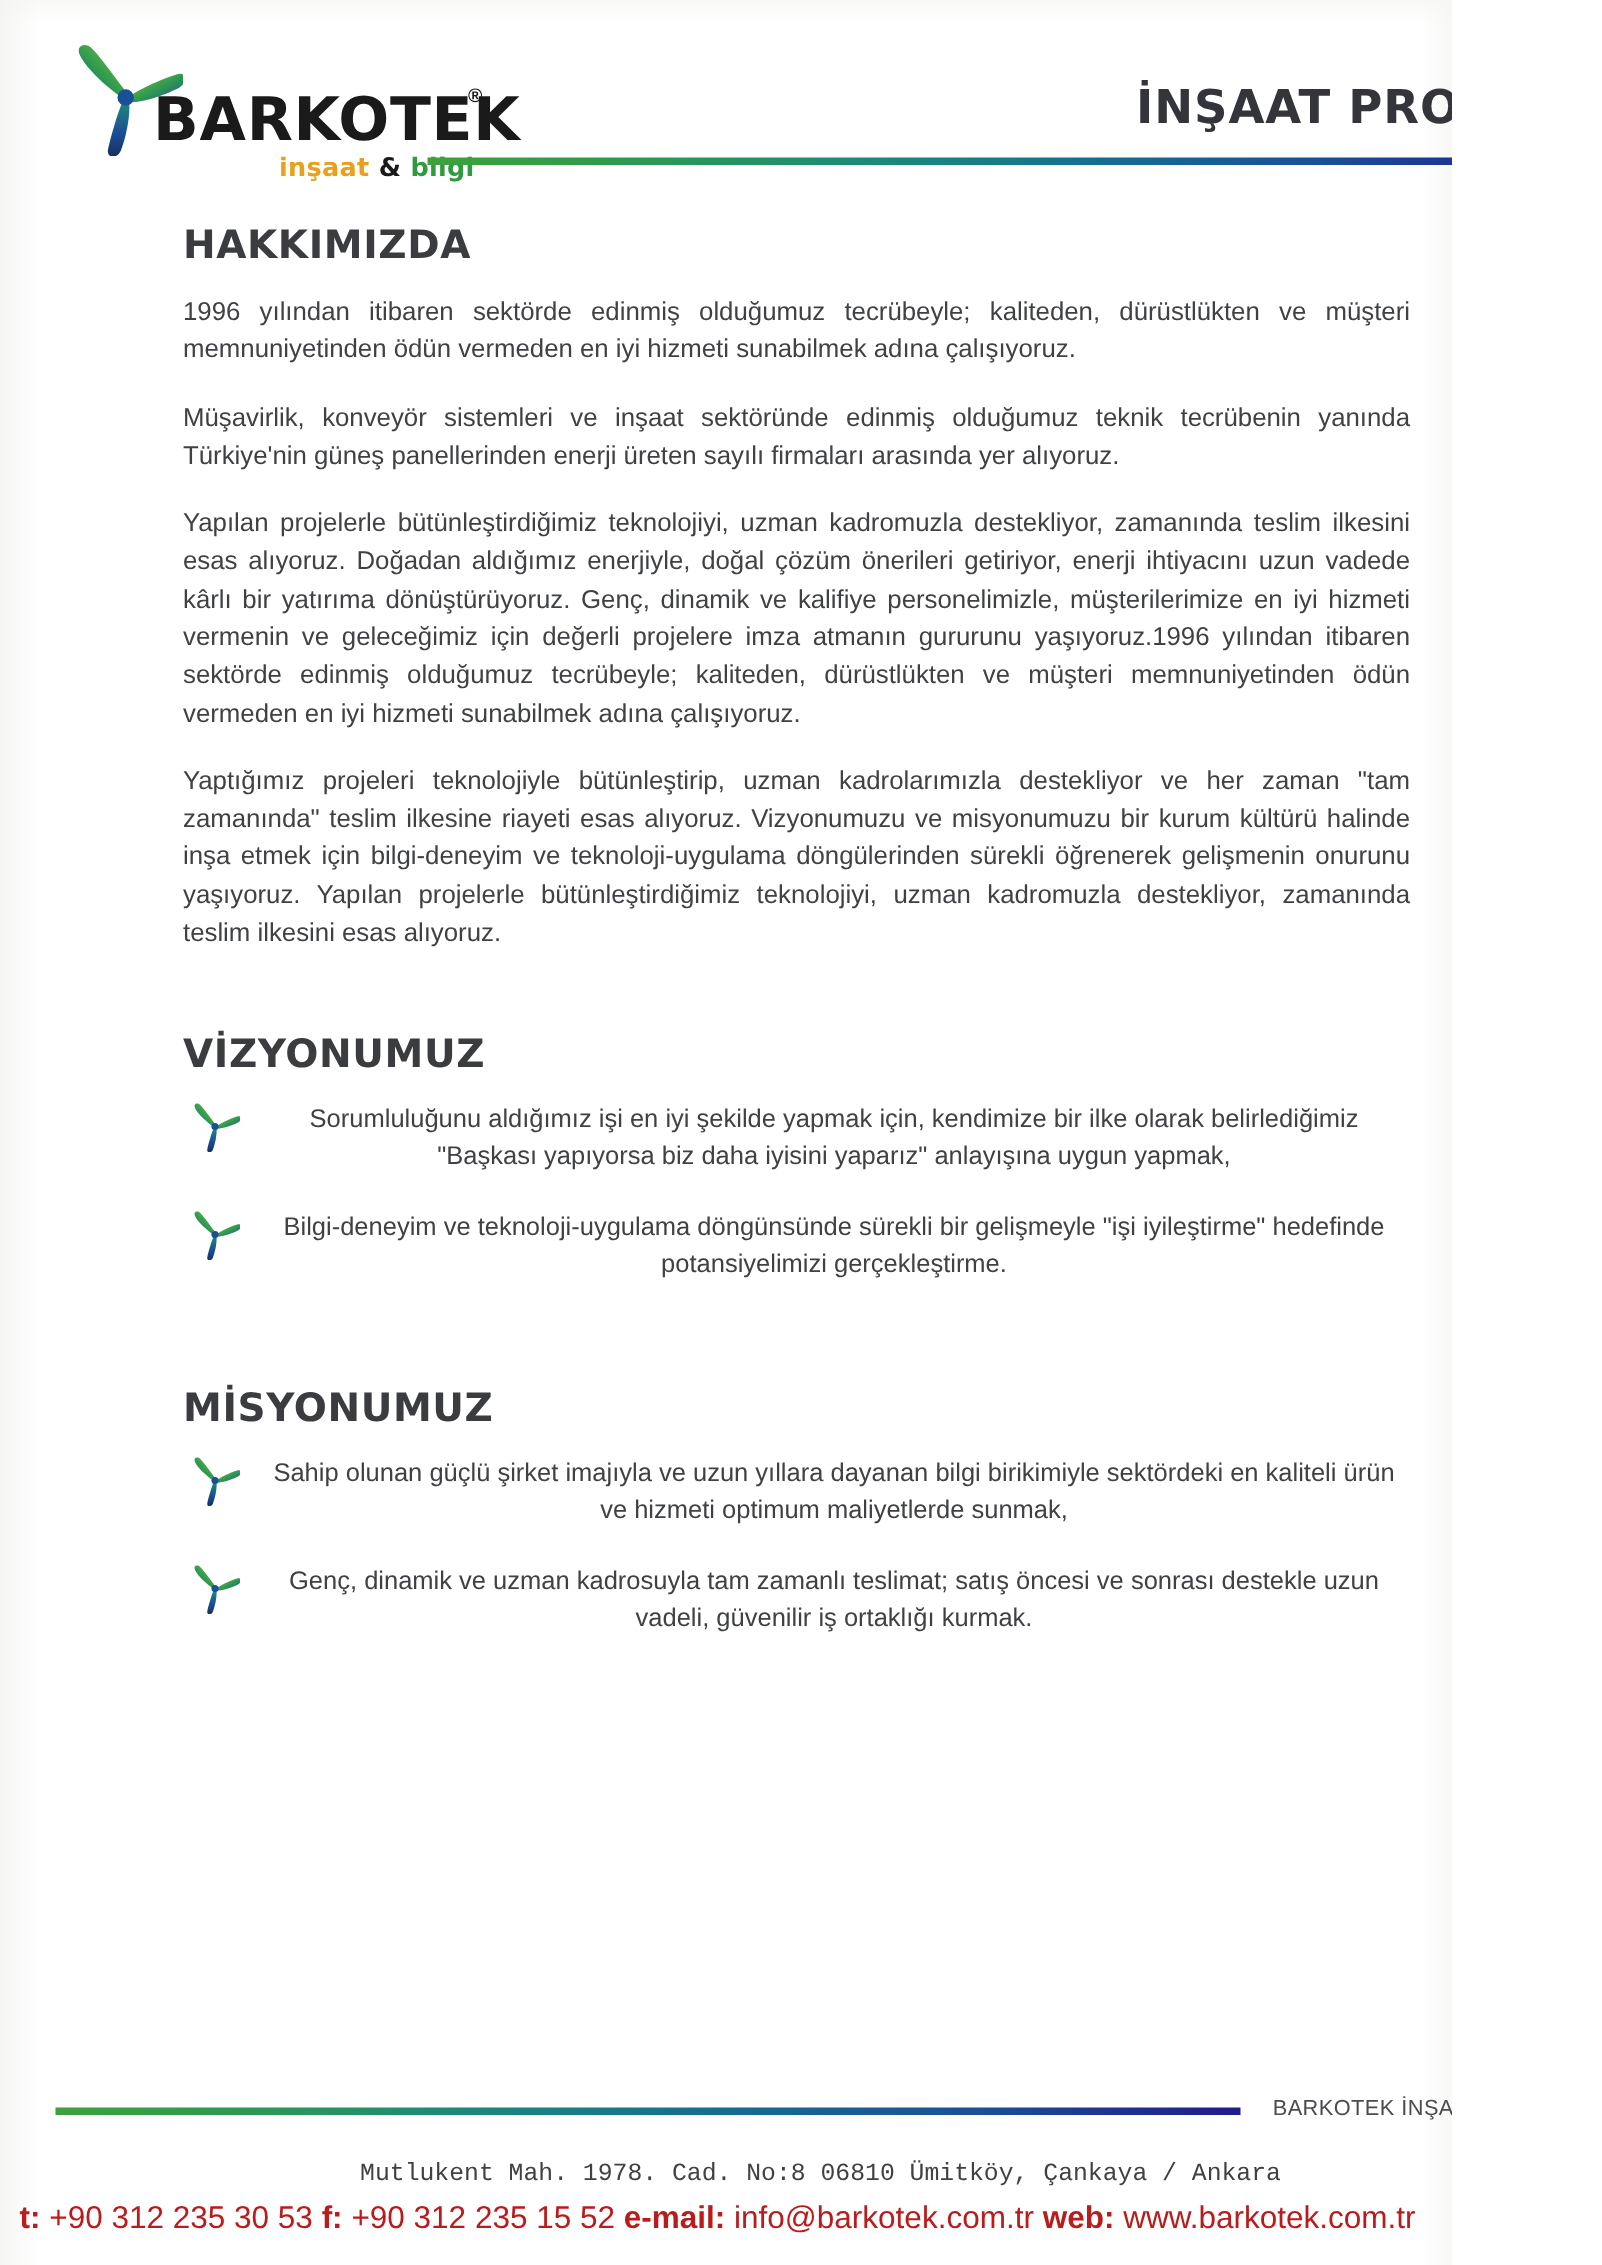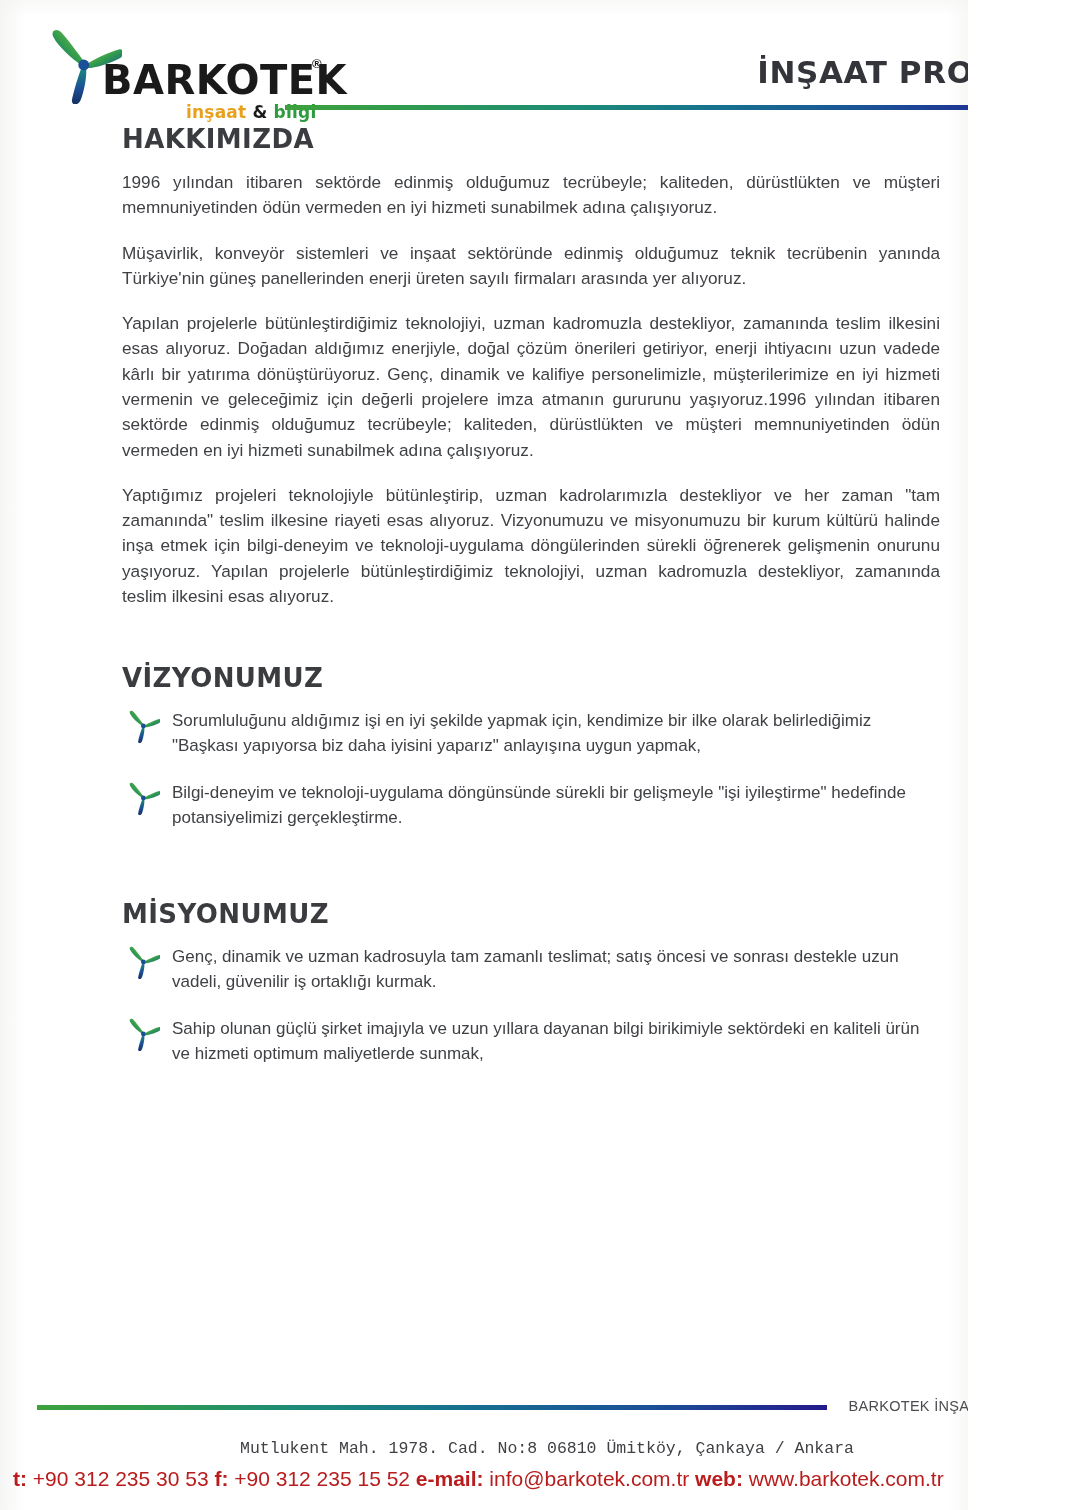--- a/index.html
+++ b/index.html
@@ -103,21 +103,21 @@
     top: 105px;
     width: 783px;
     height: 5px;
     background: linear-gradient(to right, #3ea13c 0%, #2f9a4f 16%, #1c8a79 38%, #16708f 56%, #1b4f97 76%, #231a8c 100%);
   }
 
   
   .content {
     position: absolute;
     left: 122px;
-    top: 124px;
+    top: 149px;
     width: 818px;
   }
   .section-title {
     font-family: "DejaVu Sans", sans-serif;
     font-size: 26px;
     font-weight: 700;
     letter-spacing: 0.4px;
     color: #3a3c40;
     margin: 0 0 16px 0;
   }
@@ -139,20 +139,21 @@
   
   .bullets { margin: 0; padding: 0; list-style: none; }
   .bullet {
     position: relative;
     padding-left: 50px;
     margin-bottom: 22px;
     font-family: "Liberation Sans", sans-serif;
     font-size: 17px;
     line-height: 1.47;
     color: #3f4145;
+    text-align: center;
   }
   .bullet:last-child { margin-bottom: 0; }
   .bullet-icon {
     position: absolute;
     left: 4px;
     top: 0px;
     width: 34px;
     height: 34px;
   }
   .bullet-text { display: block; }
@@ -288,32 +289,32 @@
     <ul class="bullets">
       <li class="bullet">
         <span class="bullet-icon">
           <svg viewBox="0 0 100 100" width="34" height="34" aria-hidden="true">
             <path d="M52 46 C44 36 30 16 22 8 C16 2 8 6 12 14 C18 26 36 42 48 50 Z" fill="url(#bladeA)"></path>
             <path d="M56 48 C68 40 88 32 96 30 C103 28 104 38 96 42 C84 48 66 54 56 54 Z" fill="url(#bladeB)"></path>
             <path d="M48 54 C44 64 38 84 36 94 C34 102 44 103 47 95 C52 82 55 64 54 54 Z" fill="url(#bladeC)"></path>
             <circle cx="51" cy="50" r="7" fill="#1b4f97"></circle>
           </svg>
         </span>
-        <span class="bullet-text">Genç, dinamik ve uzman kadrosuyla tam zamanlı teslimat; satış öncesi ve sonrası destekle uzun vadeli, güvenilir iş ortaklığı kurmak.</span>
+        <span class="bullet-text">Sahip olunan güçlü şirket imajıyla ve uzun yıllara dayanan bilgi birikimiyle sektördeki en kaliteli ürün ve hizmeti optimum maliyetlerde sunmak,</span>
       </li>
       <li class="bullet">
         <span class="bullet-icon">
           <svg viewBox="0 0 100 100" width="34" height="34" aria-hidden="true">
             <path d="M52 46 C44 36 30 16 22 8 C16 2 8 6 12 14 C18 26 36 42 48 50 Z" fill="url(#bladeA)"></path>
             <path d="M56 48 C68 40 88 32 96 30 C103 28 104 38 96 42 C84 48 66 54 56 54 Z" fill="url(#bladeB)"></path>
             <path d="M48 54 C44 64 38 84 36 94 C34 102 44 103 47 95 C52 82 55 64 54 54 Z" fill="url(#bladeC)"></path>
             <circle cx="51" cy="50" r="7" fill="#1b4f97"></circle>
           </svg>
         </span>
-        <span class="bullet-text">Sahip olunan güçlü şirket imajıyla ve uzun yıllara dayanan bilgi birikimiyle sektördeki en kaliteli ürün ve hizmeti optimum maliyetlerde sunmak,</span>
+        <span class="bullet-text">Genç, dinamik ve uzman kadrosuyla tam zamanlı teslimat; satış öncesi ve sonrası destekle uzun vadeli, güvenilir iş ortaklığı kurmak.</span>
       </li>
     </ul>
   </div>
 
   <div class="footer">
     <div class="footer-top">
       <div class="footer-rule"></div>
       <div class="footer-brand">BARKOTEK İNŞAAT &amp; ENERJİ</div>
     </div>
     <div class="footer-address">Mutlukent Mah. 1978. Cad. No:8 06810 Ümitköy, Çankaya / Ankara</div>

